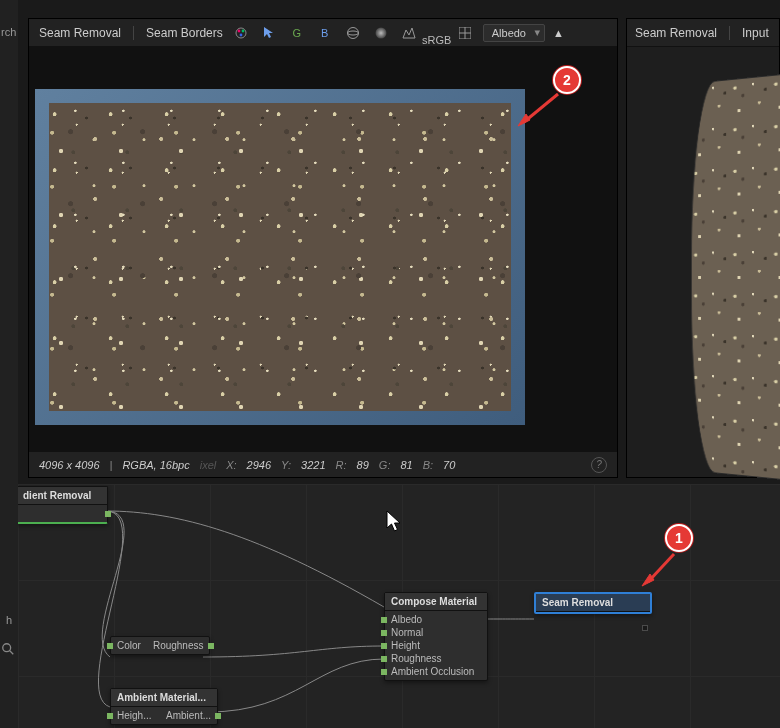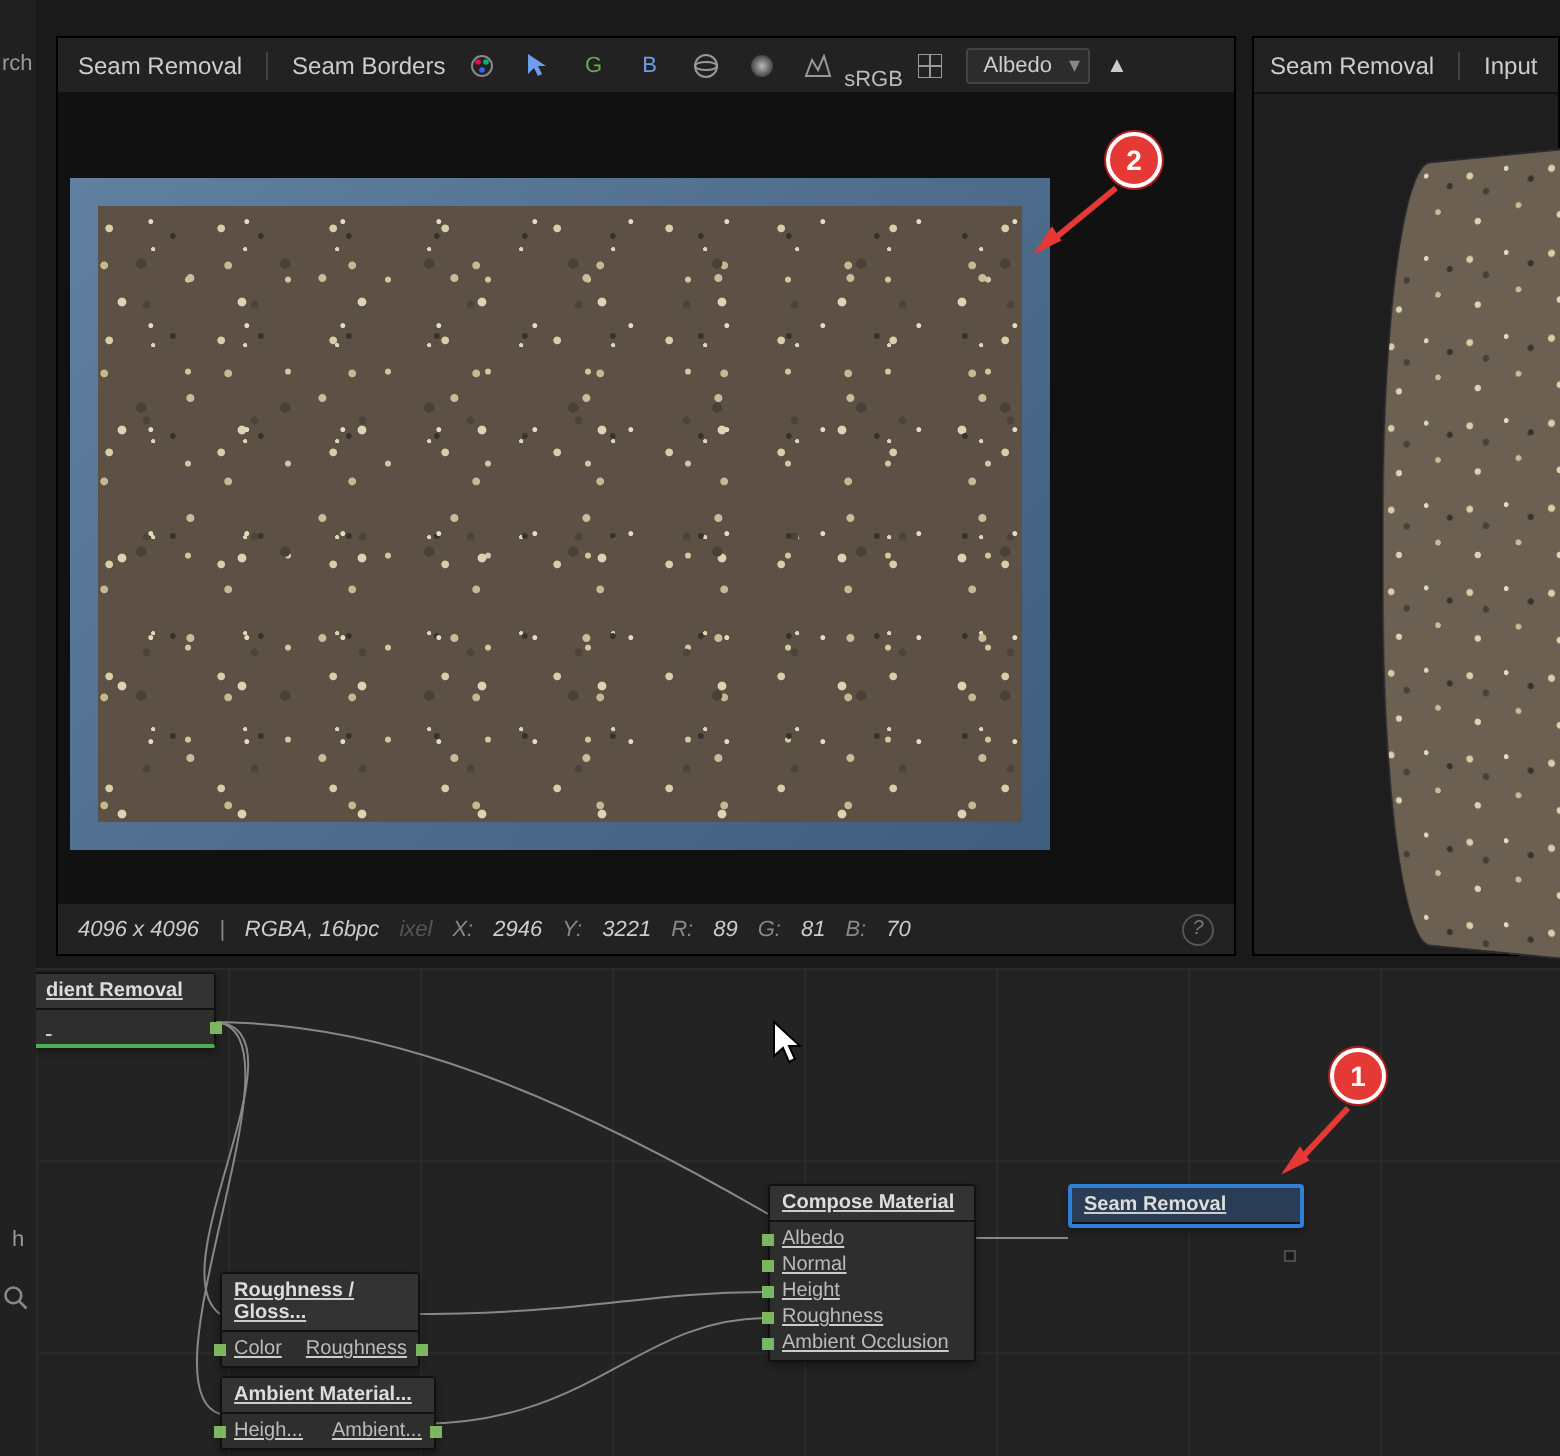--- a/index.html
+++ b/index.html
@@ -121,21 +121,20 @@
     overflow: hidden;
   }
   .graph svg.wires {
     position: absolute; left: 0; top: 0; width: 100%; height: 100%; pointer-events: none;
   }
 
   .node {
     position: absolute; background: #2e2e2e; border: 1px solid #111;
     border-radius: 2px; font-size: 10px; color: #ccc;
     box-shadow: 0 2px 4px rgba(0,0,0,.4);
-    text-decoration: underline;
   }
   .node .header {
     padding: 3px 6px; font-weight: 600; color: #ddd;
     border-bottom: 1px solid #111; background: #333;
   }
   .node .ports { padding: 2px 0; }
   .node .port {
     display: flex; align-items: center; gap: 4px;
     padding: 1px 6px; position: relative; color: #bbb;
   }
@@ -283,21 +282,20 @@
   </svg>
 
   <div class="node gradient" style="left:-2px; top:2px; width:92px;">
     <div class="header">dient Removal</div>
     <div class="ports">
         <div class="port out"><span class="pin filled"></span>&nbsp;</div>
       </div>
   </div>
 
   <div class="node" style="left:92px; top:152px; width:100px;">
-    <div class="header">Roughness / Gloss...</div>
     <div class="ports" style="display:flex;">
       <div class="port" style="flex:1">
           <span class="pin filled"></span>
           <span>Color</span>
         </div>
       <div class="port out" style="flex:1; justify-content:flex-end;">
           <span>Roughness</span>
           <span class="pin filled"></span>
         </div>
     </div>

